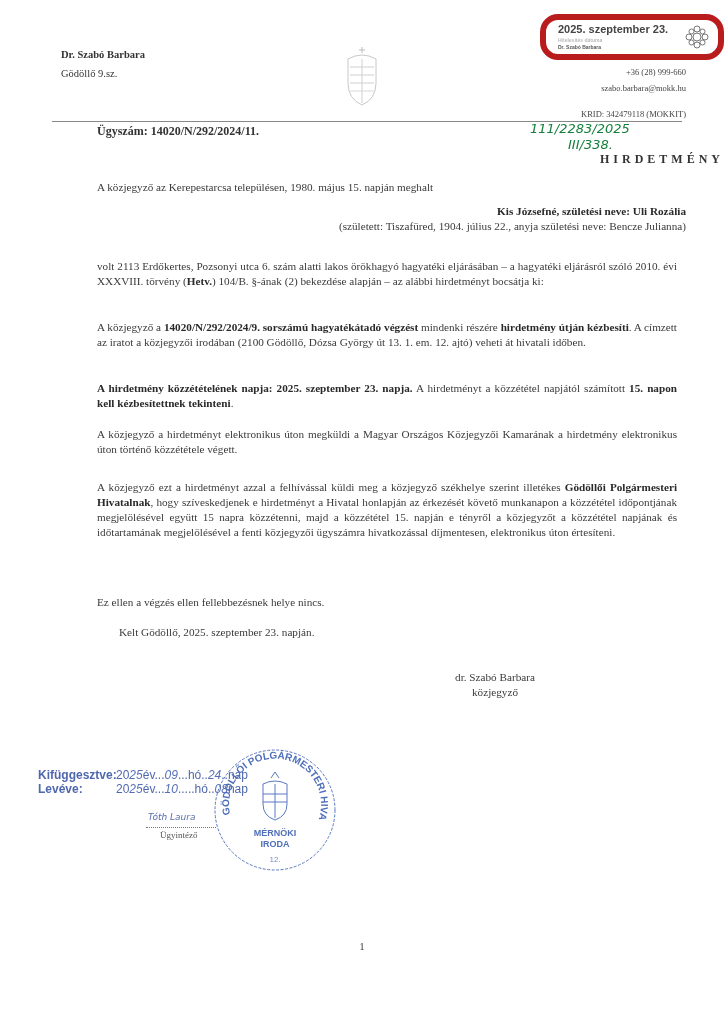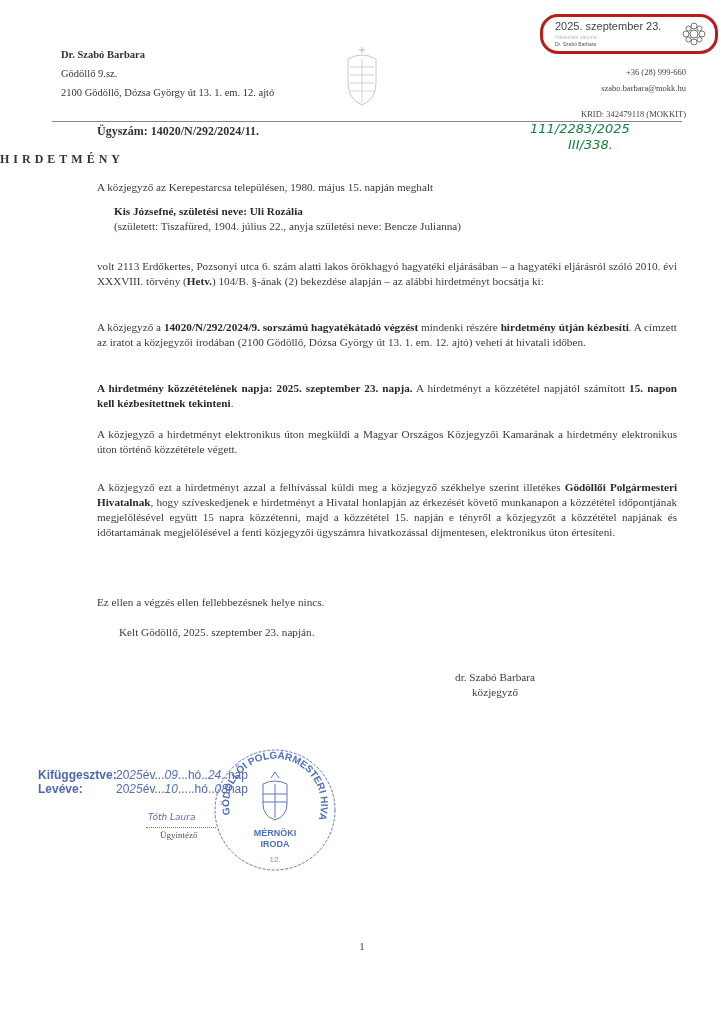--- a/index.html
+++ b/index.html
@@ -2,52 +2,51 @@
 <html><head>
 <meta charset="utf-8">
 <style>
   html, body { margin: 0; padding: 0; background: #ffffff; }
   body { width: 724px; height: 1024px; position: relative; overflow: hidden;
          font-family: "Liberation Serif", "DejaVu Serif", serif; color: #3a3a3a; }
   .abs { position: absolute; }
   .hdr-left { left: 61px; top: 45px; font-size: 10.5px; line-height: 19px; color: #333; }
   .hdr-left .b { font-weight: bold; }
   .crest { left: 340px; top: 45px; width: 44px; height: 62px; }
-  .date-stamp { left: 540px; top: 14px; width: 172px; height: 34px; border: 3px solid #b91c1c; border-radius: 18px; }
+  .date-stamp { left: 540px; top: 14px; width: 172px; height: 34px; border: 6px solid #b91c1c; border-radius: 18px; font-weight: bold; }
   .date-stamp .d { position: absolute; left: 12px; top: 3px; font-family: "Liberation Sans", sans-serif; font-size: 11px; color: #444; }
   .date-stamp .sub1 { position: absolute; left: 12px; top: 17px; font-family: "Liberation Sans", sans-serif; font-size: 5px; color: #bbb; }
   .date-stamp .sub2 { position: absolute; left: 12px; top: 24px; font-family: "Liberation Sans", sans-serif; font-size: 5px; color: #555; }
   .date-stamp .seal { position: absolute; right: 8px; top: 4px; width: 26px; height: 26px; }
   .hdr-right { right: 38px; top: 64px; text-align: right; font-size: 8.5px; line-height: 16px; color: #444; }
   .krid { right: 38px; top: 109px; font-size: 8.5px; color: #444; }
   .rule { left: 52px; top: 121px; width: 630px; height: 1px; background: #888; }
   .case-no { left: 97px; top: 124px; font-size: 12px; font-weight: bold; color: #333; }
   .handnote { left: 530px; top: 121px; font-family: "DejaVu Sans", sans-serif; font-size: 13px; color: #15803d; line-height: 16px; font-style: italic; }
   .handnote .l2 { padding-left: 38px; display: block; }
-  .title { left: 0; width: 724px; top: 152px; text-align: left; font-size: 12px; font-weight: bold; letter-spacing: 4px; color: #333; }
+  .title { left: 0; width: 724px; top: 152px; text-align: right; font-size: 12px; font-weight: bold; letter-spacing: 4px; color: #333; }
   .para { left: 97px; width: 580px; font-size: 11.2px; line-height: 15px; text-align: justify; color: #3a3a3a; }
-  .center { left: 114px; width: 580px; text-align: left; font-size: 11.2px; line-height: 15px; }
+  .center { left: 106px; width: 580px; text-align: right; font-size: 11.2px; line-height: 15px; }
   b { color: #2a2a2a; }
   .sig { left: 430px; top: 670px; width: 130px; text-align: center; font-size: 11.2px; line-height: 15px; }
   .posted { left: 38px; top: 768px; font-family: "Liberation Sans", sans-serif; font-size: 12px; color: #4f67ae; line-height: 14px; }
   .posted .lbl { display: inline-block; width: 78px; font-weight: bold; }
   .posted .hw { font-style: italic; color: #5670b8; }
   .signed { left: 148px; top: 812px; font-family: "DejaVu Sans", sans-serif; font-style: italic; font-size: 9px; color: #5a6eb0; }
   .sig-line { left: 146px; top: 827px; width: 70px; border-top: 1px dotted #777; }
   .officer { left: 160px; top: 830px; font-size: 9px; color: #555; }
   .stamp { left: 213px; top: 748px; width: 124px; height: 124px; }
   .page-no { left: 0; width: 724px; top: 940px; text-align: center; font-size: 11px; color: #444; }
 </style>
 </head>
 <body>
 
 <div class="abs hdr-left">
   <div class="b">Dr. Szabó Barbara</div>
   <div>Gödöllő 9.sz.</div>
-  <div>2100 Gödöllő, Dózsa György út 13. 1. em. 12. ajtó</div>
 </div>
 
 <svg class="abs crest" viewBox="0 0 44 62">
   <path d="M22 2 L22 8 M19 5 L25 5" stroke="#bbb" stroke-width="1" fill="none"></path>
   <path d="M8 14 Q22 6 36 14 L36 38 Q36 54 22 60 Q8 54 8 38 Z" fill="none" stroke="#c8c8c8" stroke-width="1"></path>
   <line x1="10" y1="22" x2="34" y2="22" stroke="#d0d0d0"></line>
   <line x1="10" y1="30" x2="34" y2="30" stroke="#d0d0d0"></line>
   <line x1="10" y1="38" x2="34" y2="38" stroke="#d0d0d0"></line>
   <line x1="22" y1="14" x2="22" y2="58" stroke="#d0d0d0"></line>
   <line x1="10" y1="46" x2="34" y2="46" stroke="#d8d8d8"></line>

